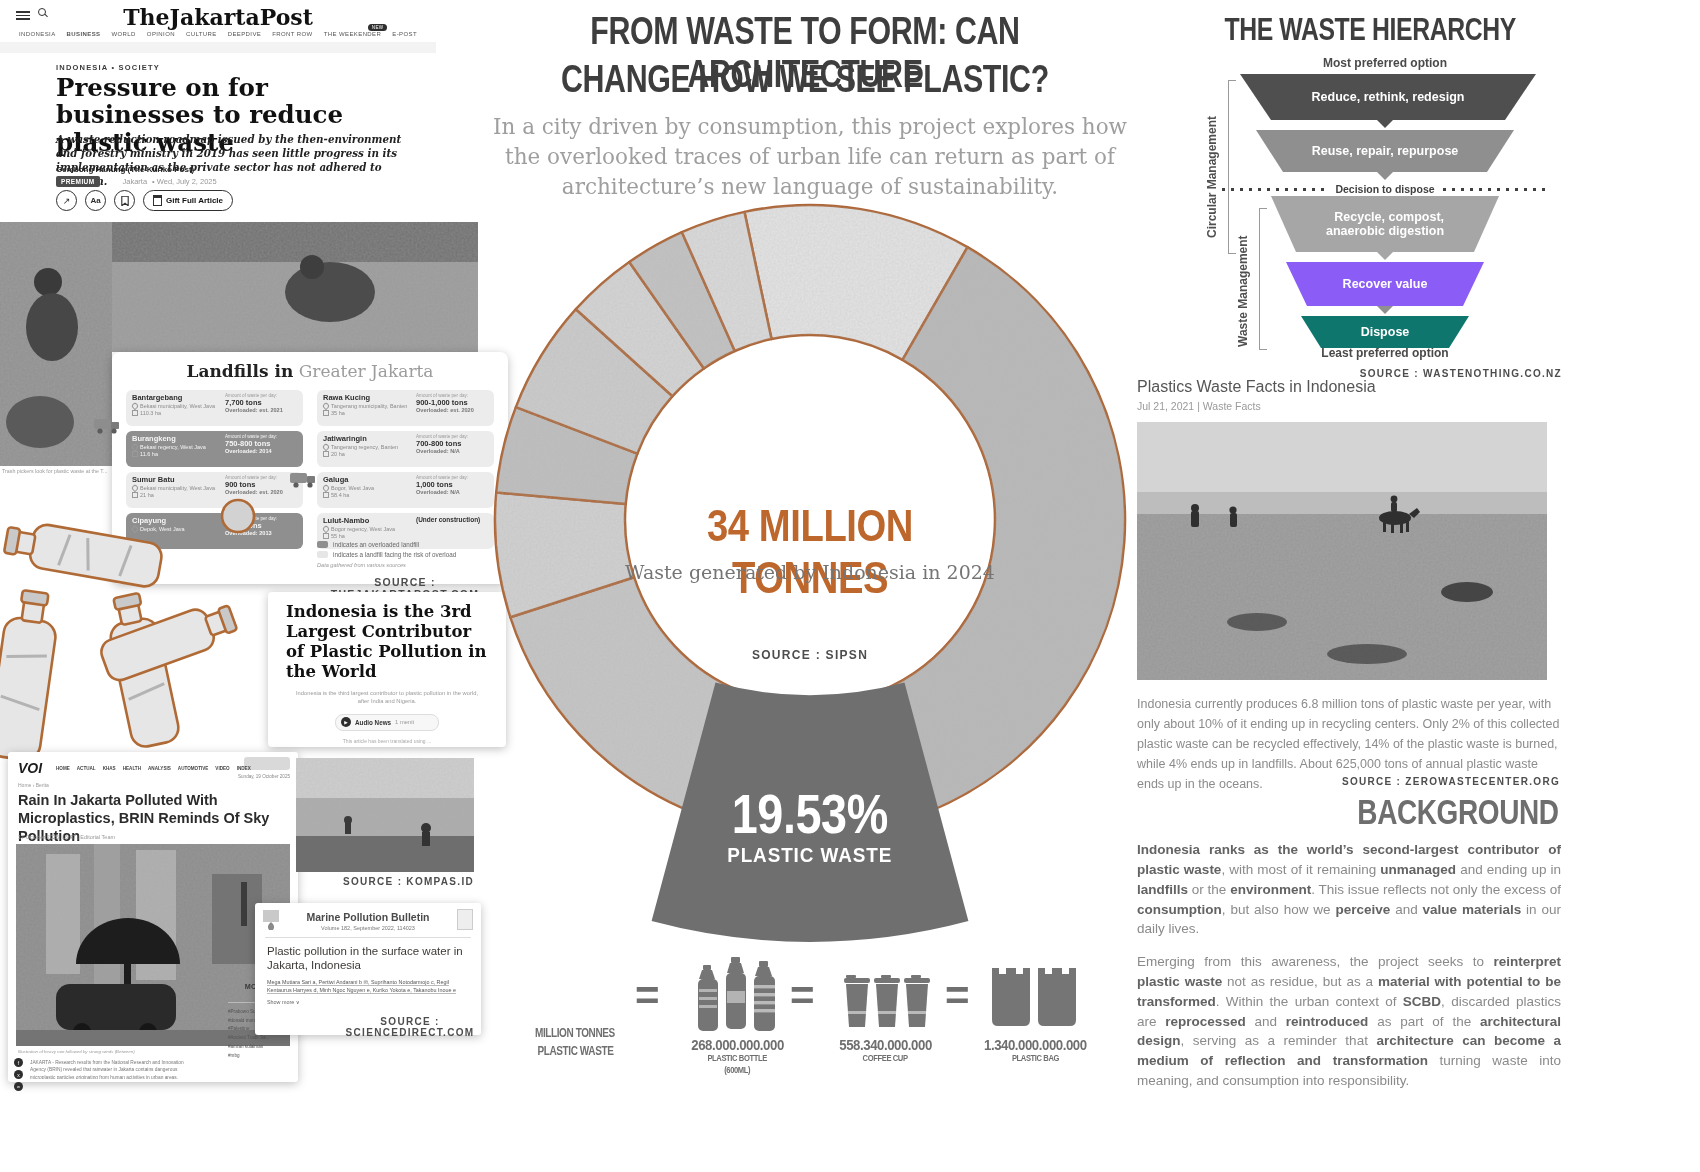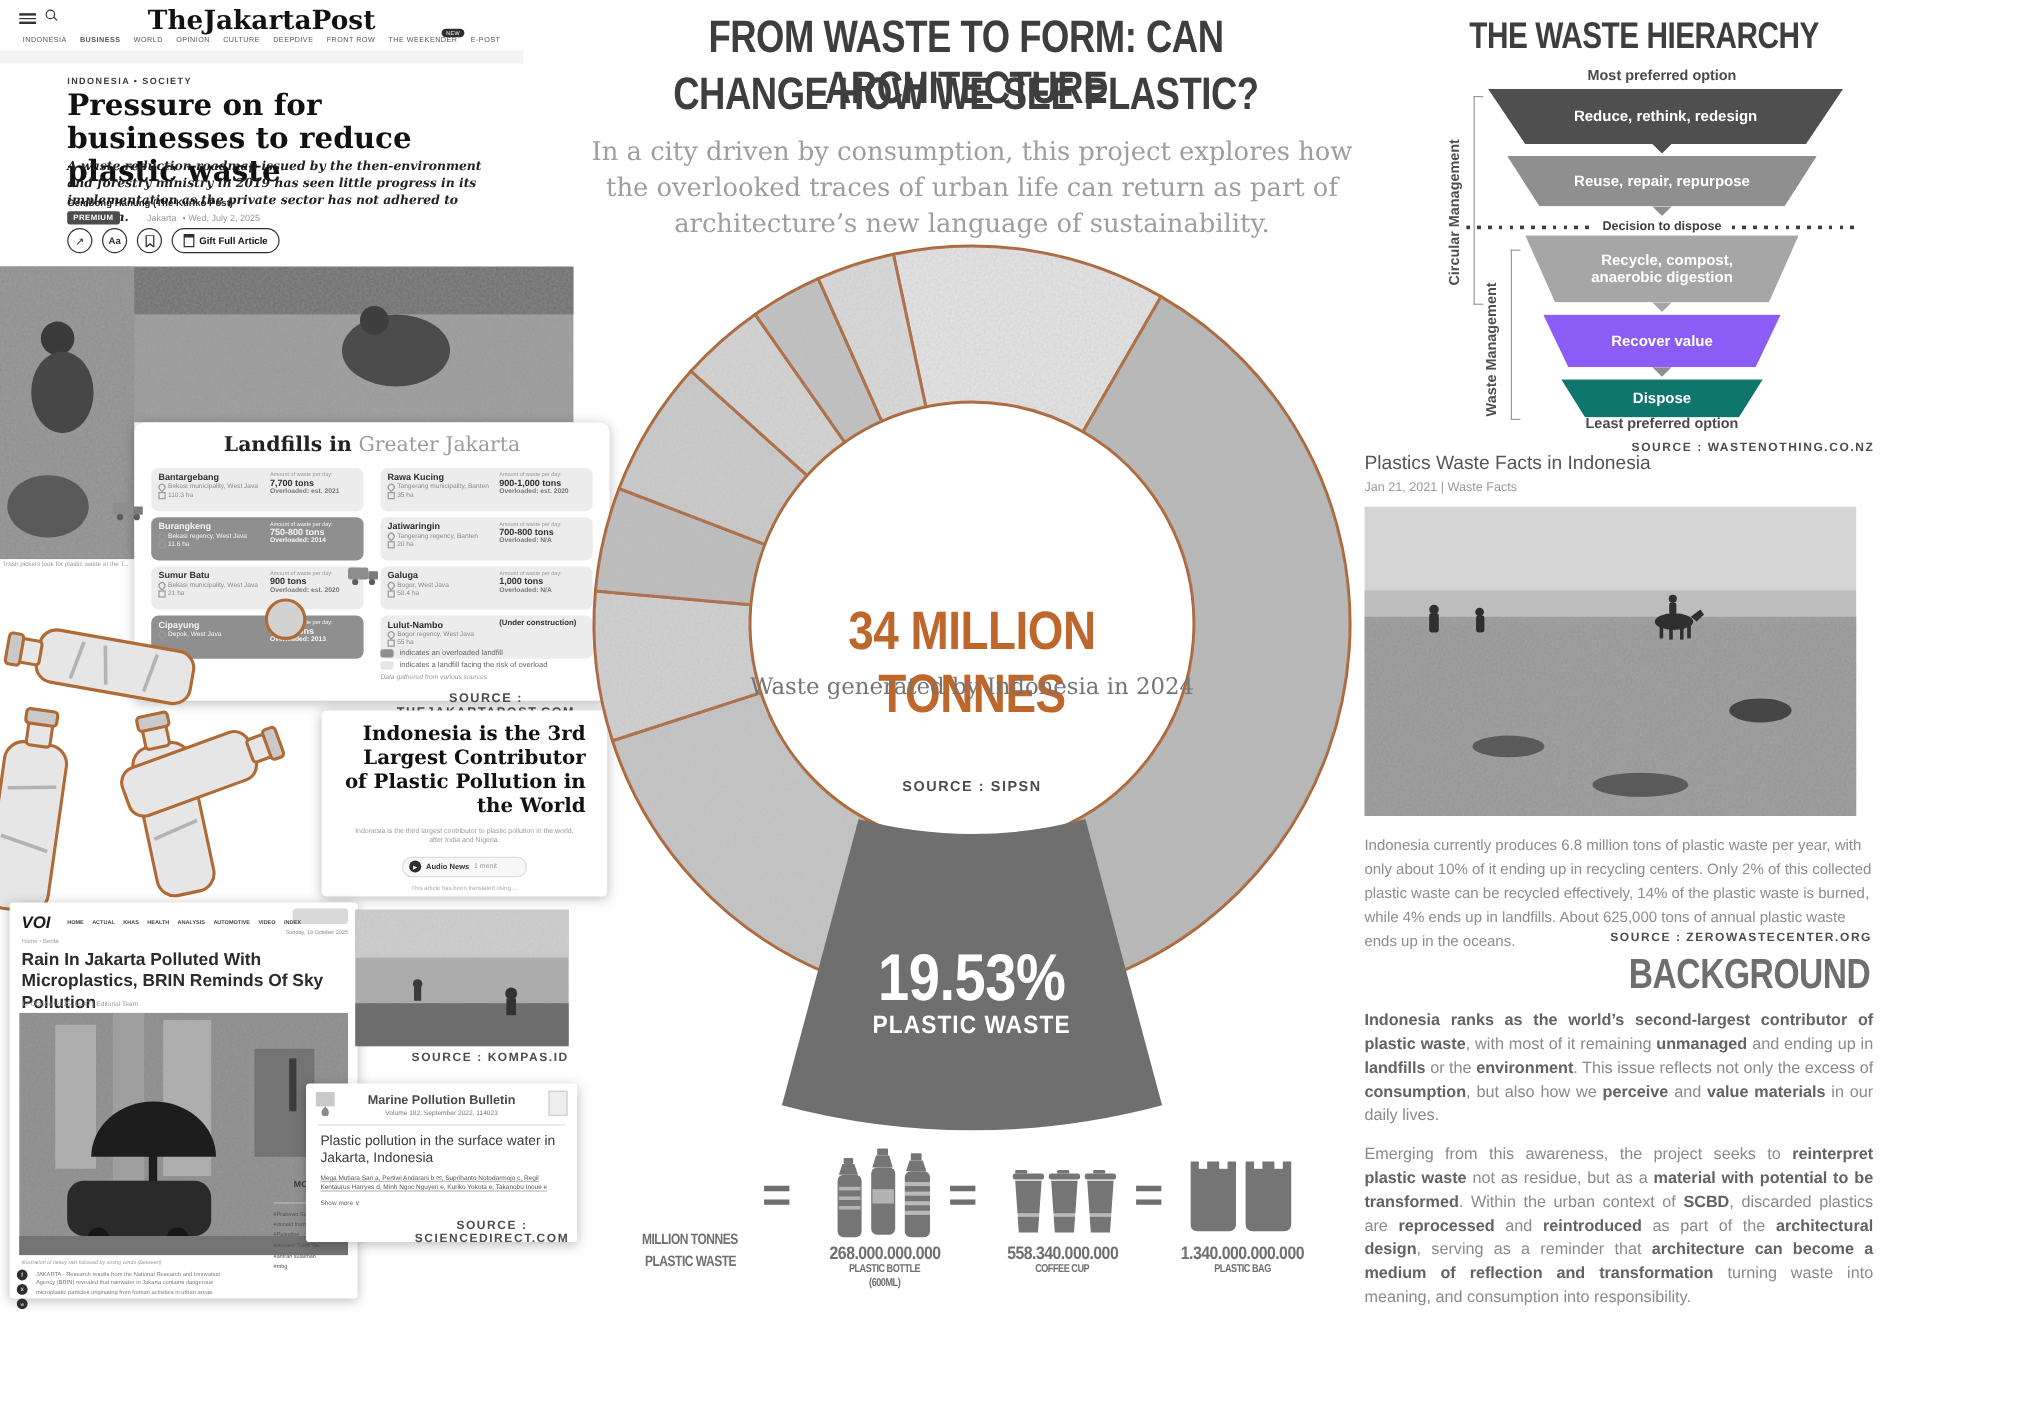--- a/index.html
+++ b/index.html
@@ -340,21 +340,21 @@
       <g transform="translate(215,150) rotate(70)">
         <rect x="0" y="0" width="42" height="112" rx="13"></rect>
           <rect x="11" y="-15" width="20" height="17" rx="3"></rect>
           <rect x="8" y="-24" width="26" height="11" rx="3" fill="#c9c9c9"></rect>
       </g>
       <circle cx="250" cy="60" r="16" fill="#d2d2d2"></circle>
     </g>
   </svg>
 
   <div class="abs card" style="left:268px;top:592px;width:238px;height:155px;border-radius:4px;">
-    <div class="serif" style="padding:10px 18px 0 18px;text-align:right;font-size:16.5px;font-weight:bold;color:#111;line-height:1.22;">Indonesia is the 3rd Largest Contributor of Plastic Pollution in the World</div>
+    <div class="serif" style="padding:10px 18px 0 18px;text-align:left;font-size:16.5px;font-weight:bold;color:#111;line-height:1.22;">Indonesia is the 3rd Largest Contributor of Plastic Pollution in the World</div>
     <div style="margin:6px auto 0 auto;width:190px;text-align:center;font-size:5.8px;color:#9a9a9a;line-height:1.5;">Indonesia is the third largest contributor to plastic pollution in the world, after India and Nigeria.</div>
     <div style="margin:8px auto 0 auto;width:92px;height:15px;border:1px solid #ddd;border-radius:8px;background:#f7f7f7;display:flex;align-items:center;gap:4px;padding:0 5px;">
       <span style="width:10px;height:10px;border-radius:50%;background:#2e2e2e;color:#fff;font-size:4.5px;display:flex;align-items:center;justify-content:center;">▶</span>
       <span style="font-size:6.3px;font-weight:bold;color:#333;">Audio News</span>
       <span style="font-size:5.8px;color:#999;">1 menit</span>
     </div>
     <div style="margin-top:7px;text-align:center;font-size:5px;color:#aaa;">This article has been translated using ...</div>
   </div>
 
   <div class="abs card" style="left:8px;top:752px;width:290px;height:330px;border-radius:3px;">
@@ -582,21 +582,21 @@
 
   <div class="abs bracket" style="left:1228px;top:80px;height:172px;"></div>
   <div class="abs vlabel" style="left:1205px;top:98px;height:140px;">Circular Management</div>
   <div class="abs bracket" style="left:1259px;top:208px;height:140px;"></div>
   <div class="abs vlabel" style="left:1236px;top:212px;height:135px;">Waste Management</div>
 
   <div class="abs" style="left:1240px;top:346px;width:290px;text-align:center;font-size:12px;font-weight:bold;color:#4a4a4a;">Least preferred option</div>
   <div class="abs src" style="left:1300px;top:368px;width:262px;text-align:right;font-size:10px;">SOURCE : WASTENOTHING.CO.NZ</div>
 
   <div class="abs" style="left:1137px;top:378px;font-size:16px;color:#555;">Plastics Waste Facts in Indonesia</div>
-  <div class="abs" style="left:1137px;top:400px;font-size:10.5px;color:#9a9a9a;">Jan 21, 2021 | Waste Facts</div>
+  <div class="abs" style="left:1137px;top:400px;font-size:10.5px;color:#9a9a9a;">Jul 21, 2021 | Waste Facts</div>
   <svg class="abs" style="left:1137px;top:422px;" width="410" height="258">
     <rect width="410" height="258" fill="#d4d4d4"></rect>
     <rect y="70" width="410" height="22" fill="#bdbdbd"></rect>
     <rect y="92" width="410" height="166" fill="#969696"></rect>
     <rect y="92" width="410" height="166" filter="url(#grain)" opacity=".65"></rect>
     <g fill="#2f2f2f">
       <ellipse cx="258" cy="96" rx="16" ry="7"></ellipse>
         <rect x="246" y="98" width="3" height="12"></rect>
         <rect x="254" y="99" width="3" height="12"></rect>
         <rect x="263" y="99" width="3" height="12"></rect>

